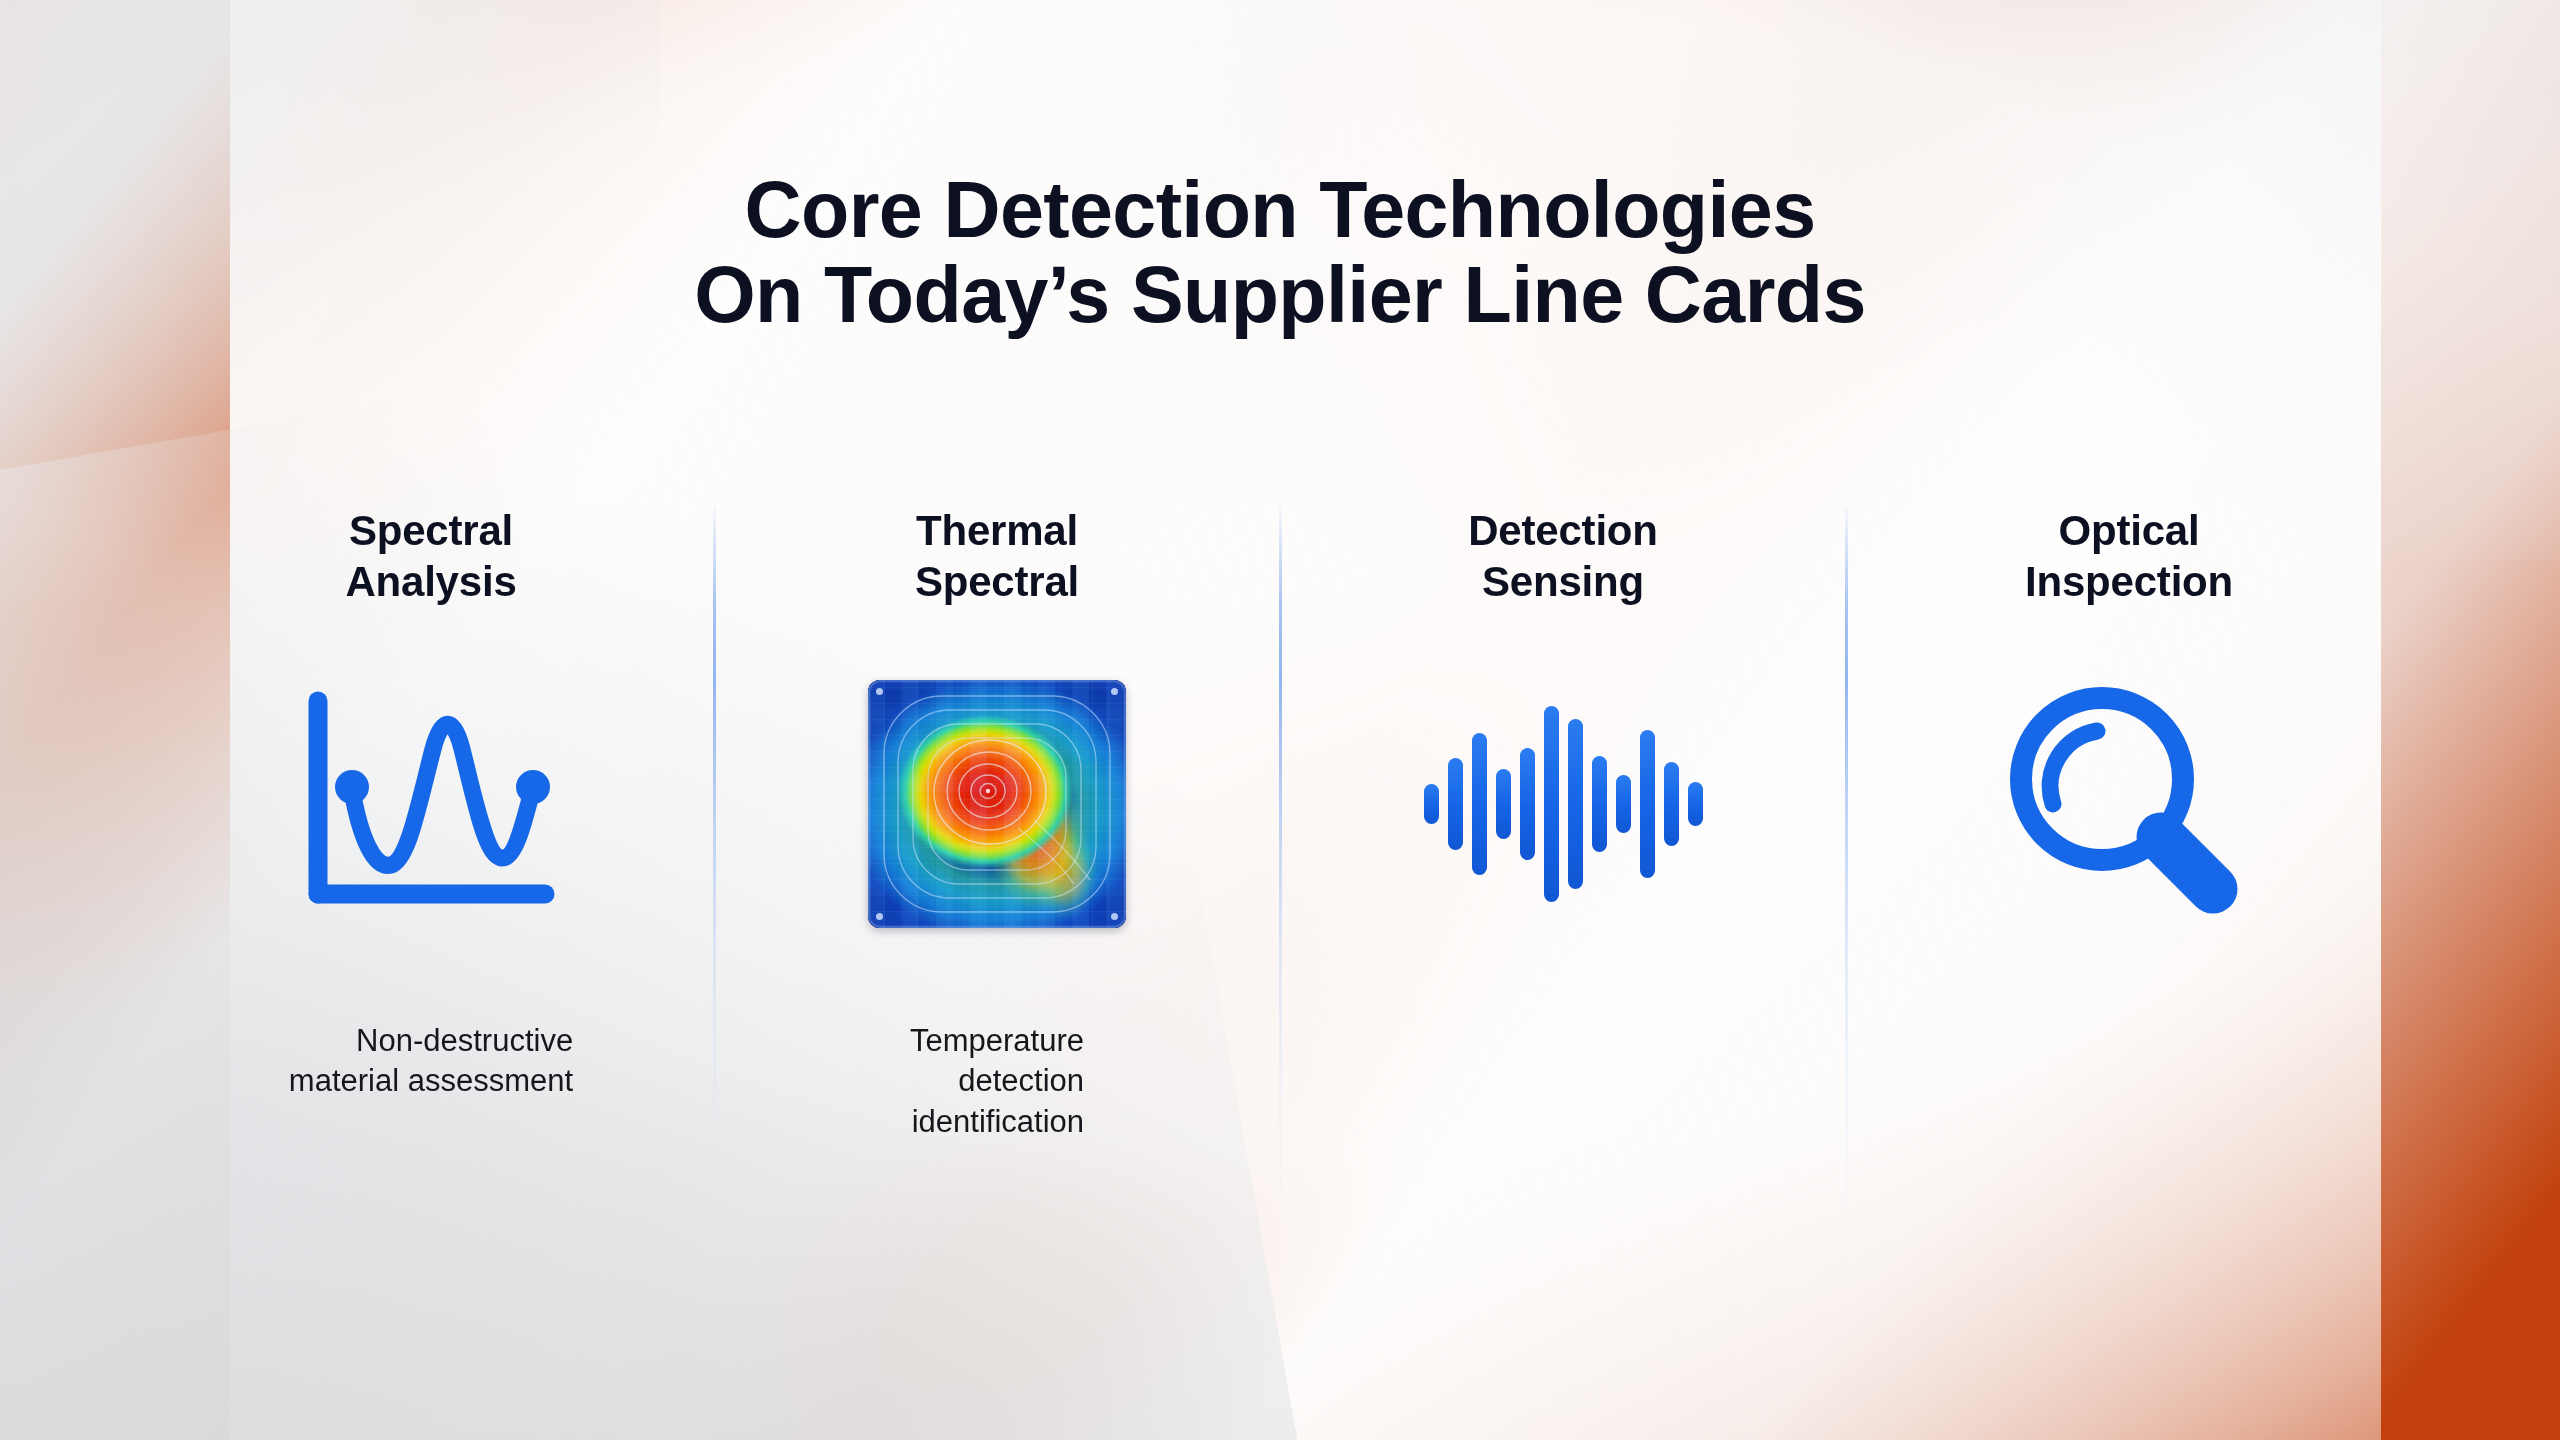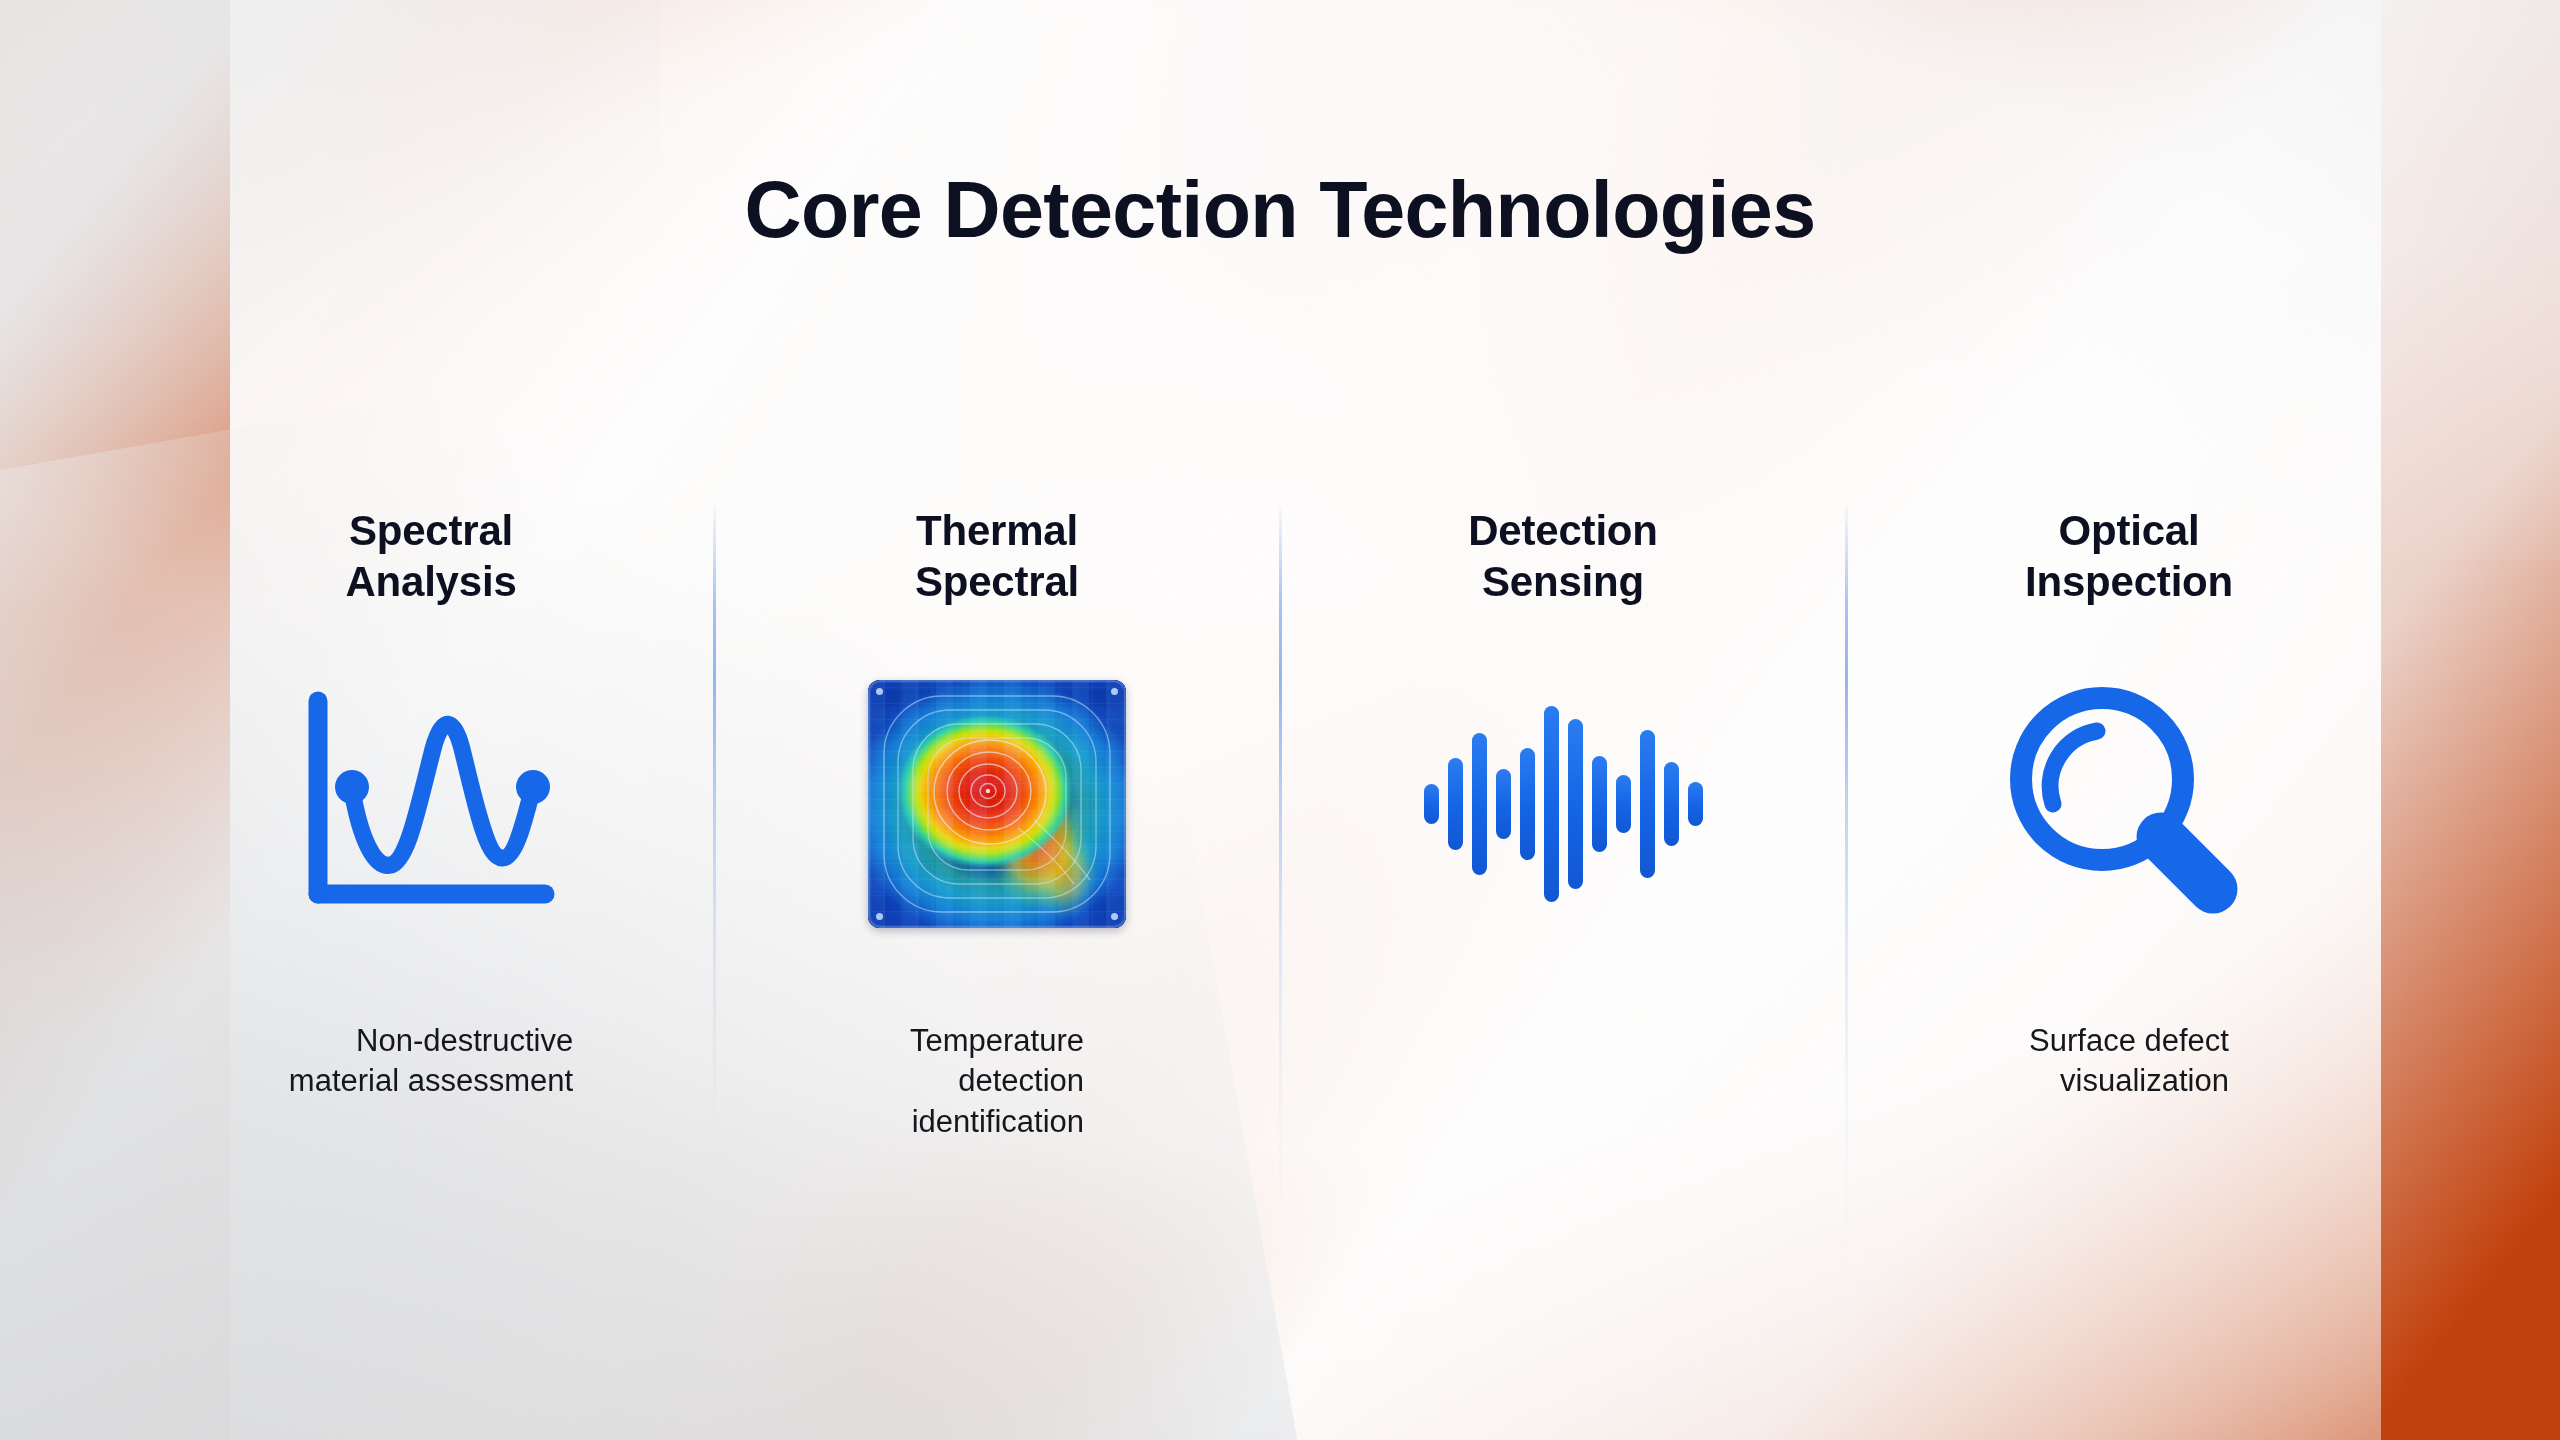--- a/index.html
+++ b/index.html
@@ -271,20 +271,21 @@
 
   <div class="bg-streaks"></div>
   <div class="bg-core"></div>
   <div class="bg-wedge-tl"></div>
   <div class="bg-band-tr"></div>
   <div class="bg-wedge-bl"></div>
   <div class="bg-texture"></div>
 
   <div class="title-block">
     <div class="title-line">Core Detection Technologies</div>
+    <div class="title-line">On Today’s Supplier Line Cards</div>
   </div>
 
   <div class="columns">
 
     <div class="col">
       <div class="col-head">
         <div>Spectral</div>
         <div>Analysis</div>
       </div>
 
@@ -401,20 +402,16 @@
         <svg class="icon-optical" viewBox="0 0 260 250">
 
           <path d="M 162 158 L 214 210" stroke="#1668E8" stroke-width="49" stroke-linecap="round" fill="none"></path>
 
           <circle cx="103" cy="100" r="81" fill="none" stroke="#1668E8" stroke-width="22"></circle>
 
           <path d="M 54 125 A 56 56 0 0 1 98 52" fill="none" stroke="#1668E8" stroke-width="17" stroke-linecap="round"></path>
         </svg>
       </div>
 
-      <div class="col-cap">
-        <div>Surface defect</div>
-        <div>visualization</div>
-      </div>
     </div>
 
   </div>
 </div>
 
 </body></html>

